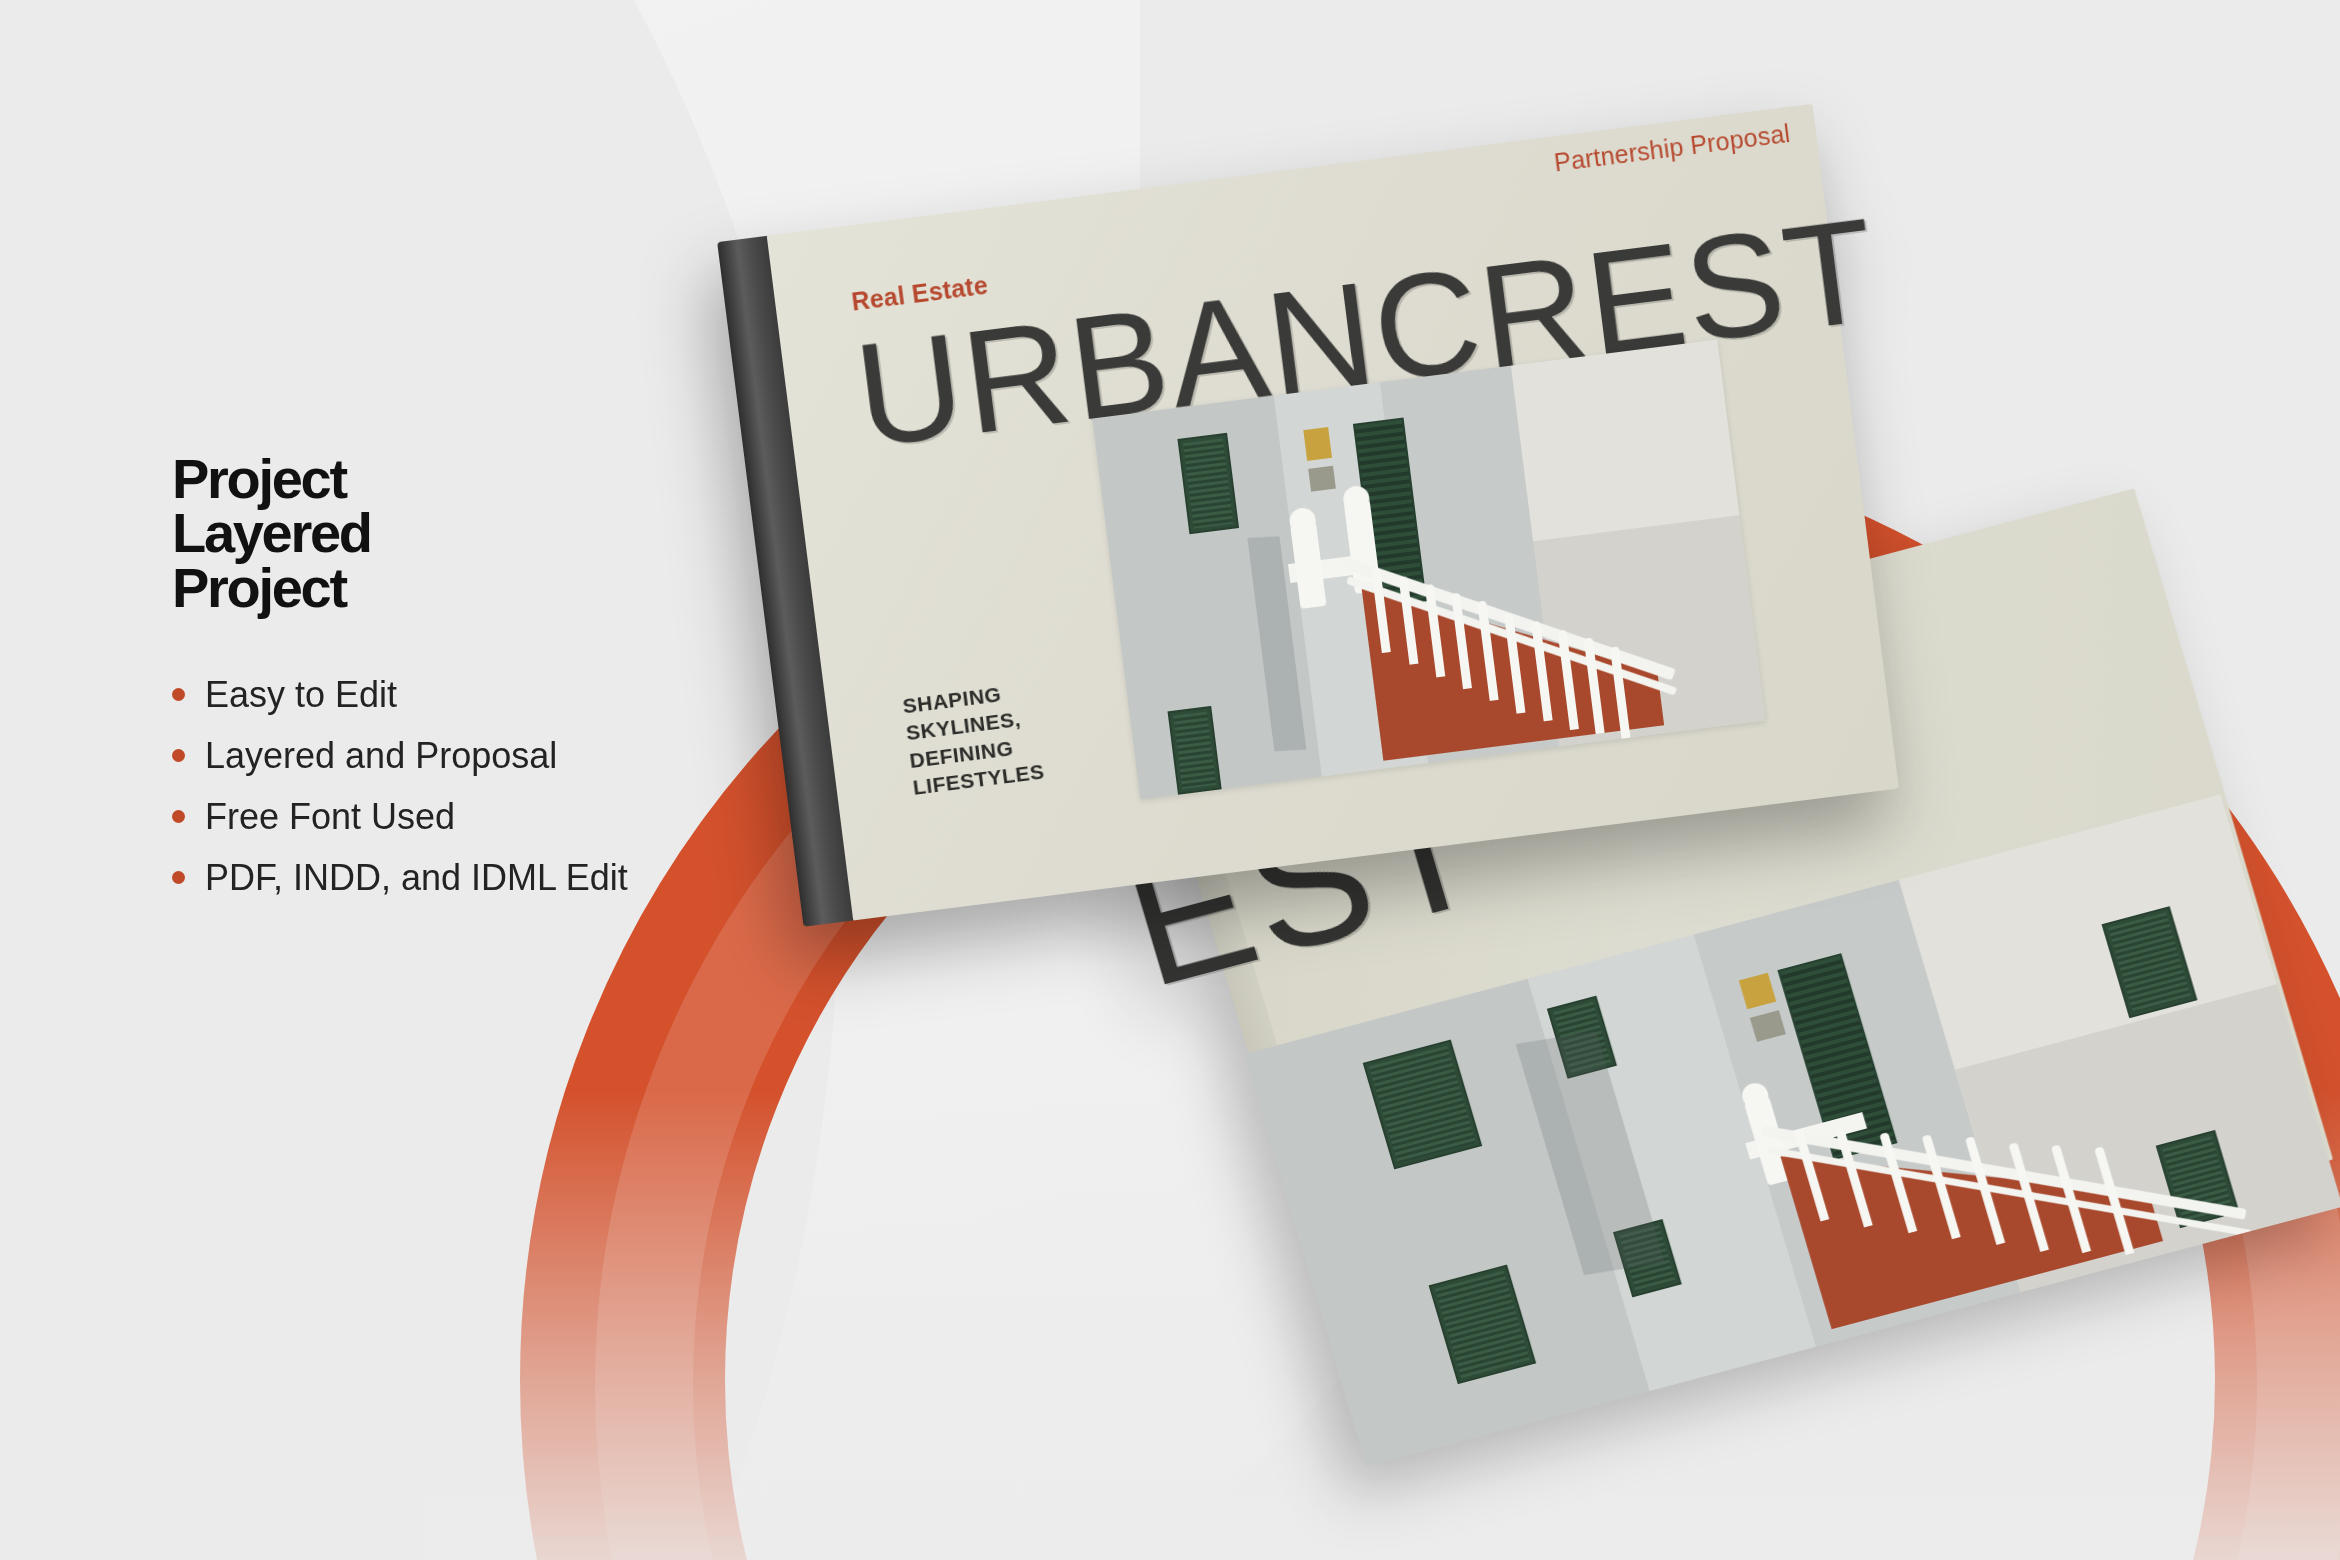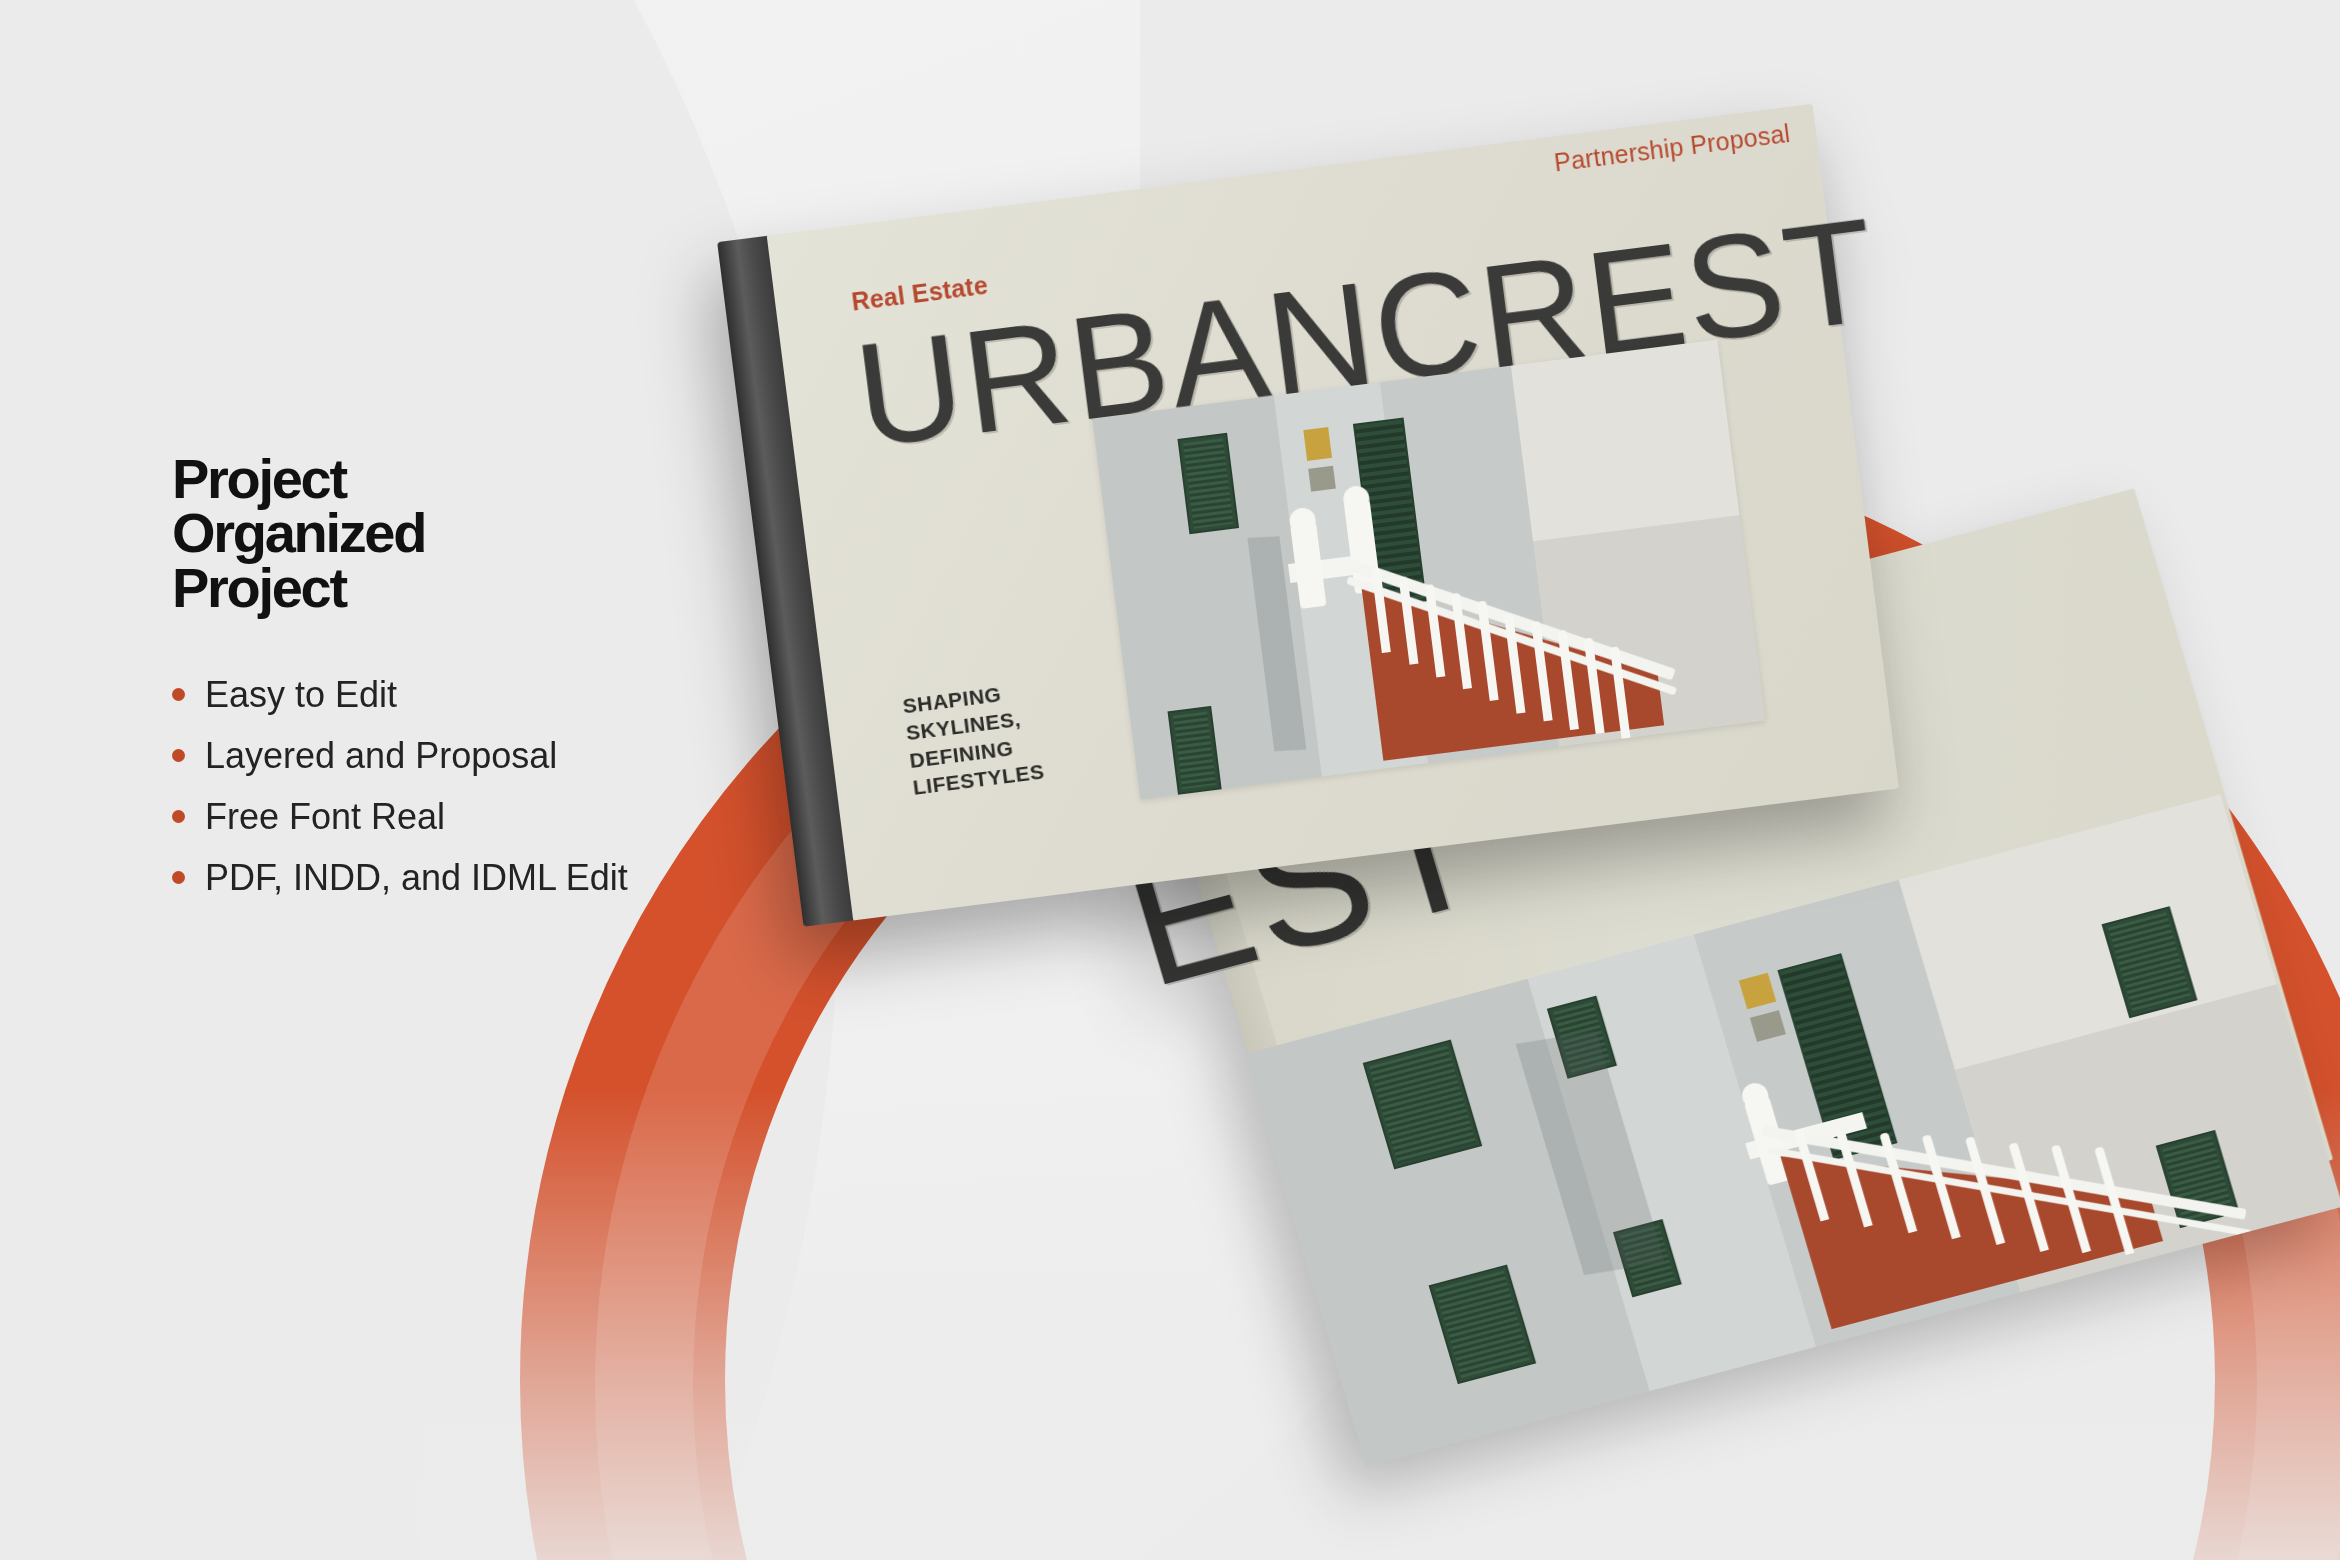--- a/index.html
+++ b/index.html
@@ -275,37 +275,37 @@
           <div class="baluster" style="left:73%;top:73%;height:25%;"></div>
           <div class="baluster" style="left:77%;top:76%;height:24%;"></div>
         </div>
       </div>
     </div>
   </div>
 
   <div class="copy">
     <h1 class="headline">
       <span class="ln">Project</span>
-      <span class="ln">Organized</span>
+      <span class="ln">Layered</span>
       <span class="ln">Project</span>
     </h1>
 
 
     <ul class="bullets">
       <li>
         <span class="dot"></span>
         <span>Easy to Edit</span>
       </li>
       <li>
         <span class="dot"></span>
         <span>Layered and Proposal</span>
       </li>
       <li>
         <span class="dot"></span>
-        <span>Free Font Real</span>
+        <span>Free Font Used</span>
       </li>
       <li>
         <span class="dot"></span>
         <span>PDF, INDD, and IDML Edit</span>
       </li>
     </ul>
   </div>
 
 </div>
 

